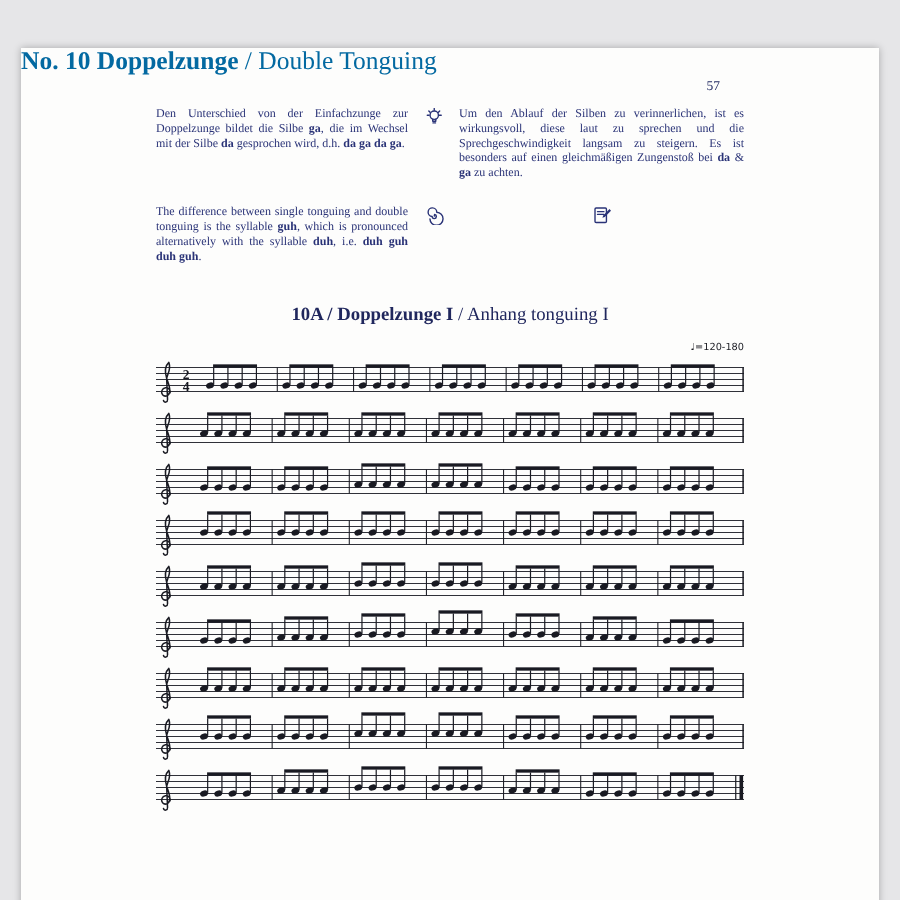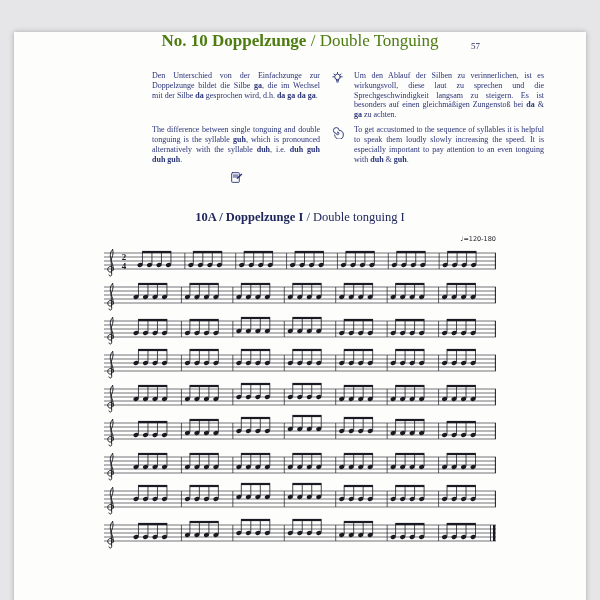--- a/index.html
+++ b/index.html
@@ -10,37 +10,36 @@
   }
   .page{
     position:relative;
     width:572px;height:586px;
     margin:7px auto;
     background:#fdfdfc;
     box-shadow:0 0 5px rgba(0,0,0,.28);
     color:#2a3377;
   }
   .page-number{
-    position:absolute;top:9px;right:106px;
+    position:absolute;top:20px;right:106px;
     font-size:9px;font-weight:normal;color:#232b63;
   }
   .title{
     margin:32px 0 0;padding:0;
-    text-align:center;
+    text-align:left;
     font-size:17px;line-height:1.1;
-    color:#4d7c0f;font-weight:normal;
+    color:#0369a1;font-weight:normal;
   }
   .t-bold{font-weight:bold;}
   .content{width:392px;margin:0 auto;}
   .intro{
     margin-top:20px;
     display:grid;
     grid-template-columns:168px 34px 190px;
-    row-gap:5px;
-    margin-left:48px;
+    row-gap:16px;
   }
   .intro p{
     margin:0;
     font-size:8px;line-height:1.24;
     text-align:justify;
     color:#2a3377;
   }
   .intro b{font-weight:bold;}
   .icon-cell{display:flex;justify-content:center;align-items:flex-start;padding-top:1px;}
   svg.icon{width:13px;height:13px;}
@@ -90,34 +89,33 @@
       </div>
       <p><span>Um den Ablauf der Silben zu verinnerlichen, ist es wirkungsvoll, diese laut zu sprechen und die Sprechgeschwindigkeit langsam zu steigern. Es ist besonders auf einen gleichmäßigen Zungenstoß bei </span><b>da</b><span> &amp; </span><b>ga</b><span> zu achten.</span></p>
 
       <p><span>The difference between single tonguing and double tonguing is the syllable </span><b>guh</b><span>, which is pronounced alternatively with the syllable </span><b>duh</b><span>, i.e. </span><b>duh guh duh guh</b><span>.</span></p>
       <div class="icon-cell">
         <svg class="icon" viewBox="0 0 14 14">
           <path class="st" d="M7.2,6.4 a1.5,1.5 0 1,1 -1.7,1.5 a3.1,3.1 0 1,1 3.3,-3.1 a4.7,4.7 0 1,1 -4.9,4.8"></path>
           <circle class="fl" cx="7.2" cy="7.4" r="0.7"></circle>
         </svg>
       </div>
-      <p><span>To get accustomed to the sequence of syllables it is helpful to speak them loudly slowly increasing the speed. It is especially important to pay attention to an even tonguing with </span><b>duh</b><span> &amp; </span><b>guh</b><span>.</span></p>
 
       <div class="icon-cell">
         <svg class="icon" viewBox="0 0 14 14">
           <rect class="st" x="1.8" y="1.8" width="8.2" height="10.4" rx="0.8"></rect>
           <line class="st" x1="3.6" y1="4.4" x2="8.2" y2="4.4"></line>
           <line class="st" x1="3.6" y1="6.4" x2="8.2" y2="6.4"></line>
           <path class="fl" d="M12.2,2.6 l1.1,1.1 -4.5,4.5 -1.7,0.6 0.6,-1.7 z"></path>
         </svg>
       </div>
 
     </div>
 
-    <h2 class="section-heading"><span class="sh-bold">10A / Doppelzunge I</span><span> / </span><span>Double tonguing I</span></h2>
+    <h2 class="section-heading"><span class="sh-bold">10A / Doppelzunge I</span><span> / </span><span>Anhang tonguing I</span></h2>
 
     <div class="music">
       <div class="tempo">♩=120-180</div>
       <div id="staves">
           <svg width="392" height="34" viewBox="0 0 392 34">
             <line x1="0" y1="9" x2="392" y2="9" stroke="#191a22" stroke-width="0.6"></line>
             <line x1="0" y1="13" x2="392" y2="13" stroke="#191a22" stroke-width="0.6"></line>
             <line x1="0" y1="17" x2="392" y2="17" stroke="#191a22" stroke-width="0.6"></line>
             <line x1="0" y1="21" x2="392" y2="21" stroke="#191a22" stroke-width="0.6"></line>
             <line x1="0" y1="25" x2="392" y2="25" stroke="#191a22" stroke-width="0.6"></line>

